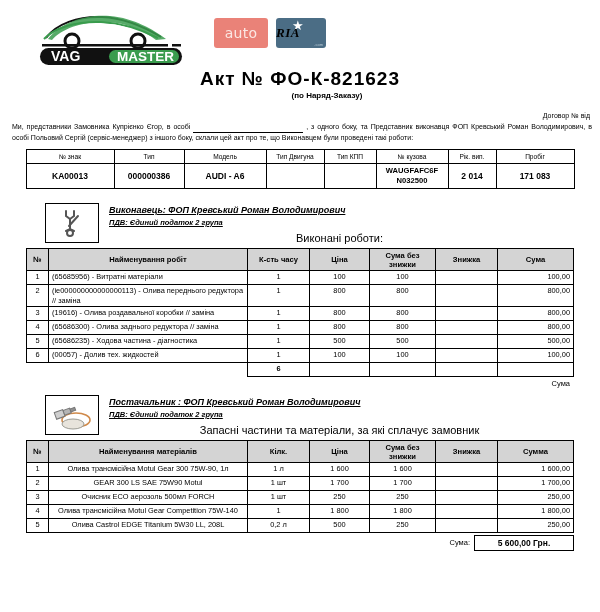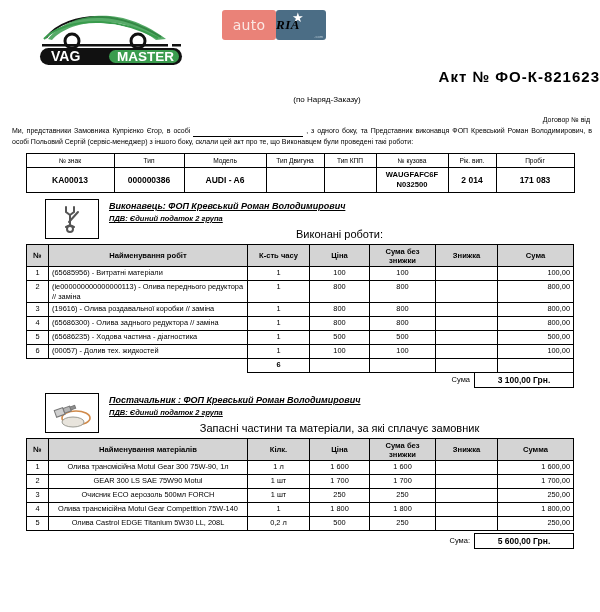--- a/index.html
+++ b/index.html
@@ -58,24 +58,25 @@
   .date-line {
     font-size: 8.2px;
     font-weight: bold;
     line-height: 12px;
   }
 
   .autoria-box {
     flex: 0 0 120px;
     display: flex;
     align-items: flex-start;
-    gap: 0;
+    gap: 8px;
     padding-top: 6px;
     justify-content: flex-end;
     padding-right: 4px;
+    margin-top: 8px;
   }
   .auto-tile {
     width: 54px; height: 30px;
     background: #ea8278;
     border-radius: 3px;
     display: flex; align-items: center; justify-content: center;
     color: #fbe7e3;
     font-size: 14px;
     font-family: "DejaVu Sans", sans-serif;
     letter-spacing: .3px;
@@ -107,29 +108,28 @@
   .ria-tile .ria-sub {
     position: absolute;
     right: 3px; bottom: 1px;
     font-size: 4px;
     color: #b9cbd6;
   }
 
   
   .title-wrap { text-align: center; margin-top: 2px; }
   .doc-title {
-    font-size: 15px;
+    font-size: 19px;
     font-weight: bold;
     letter-spacing: 1px;
-    text-align: right;
   }
   .doc-subtitle {
     font-size: 8px;
-    font-weight: normal;
-    margin-top: 10px;
+    font-weight: bold;
+    margin-top: 1px;
     margin-left: 54px;
   }
 
   
   .parties {
     display: flex;
     margin-top: 10px;
     padding: 0 8px;
     box-sizing: border-box;
   }
@@ -211,21 +211,21 @@
     font-size: 8.5px;
     font-weight: bold;
     height: 22px;
     line-height: 10px;
   }
 
   
   .sect {
     display: flex;
     align-items: flex-start;
-    margin-top: 6px;
+    margin-top: 14px;
     padding-left: 45px;
     box-sizing: border-box;
   }
   .sect-icon {
     flex: 0 0 52px;
     height: 38px;
     border: 1px solid #000;
     margin-right: 10px;
     background: #fff;
     display: flex;
@@ -522,21 +522,20 @@
         <td class="c-price"></td>
         <td class="c-sum0"></td>
         <td class="c-disc"></td>
         <td class="c-sum"></td>
       </tr>
     </tbody>
   </table>
 
   <div class="sum-bar">
     <div class="sum-label">Сума</div>
-    <div class="sum-value">3 100,00 Грн.</div>
   </div>
 
   <div class="sect" style="margin-top:5px">
     <div class="sect-icon">
       <svg width="46" height="32" viewBox="0 0 46 32">
         <ellipse cx="27" cy="21" rx="14" ry="7" fill="none" stroke="#d08a4a" stroke-width="1.6"></ellipse>
         <ellipse cx="24" cy="25" rx="11" ry="5" fill="#e8e4dc" stroke="#9a9a92" stroke-width="1"></ellipse>
         <g transform="rotate(-20 16 14)">
           <rect x="6" y="10" width="9" height="7" fill="#cfcfcf" stroke="#777" stroke-width="1"></rect>
           <rect x="15" y="11" width="7" height="5" fill="#b5b5b5" stroke="#777" stroke-width="1"></rect>

